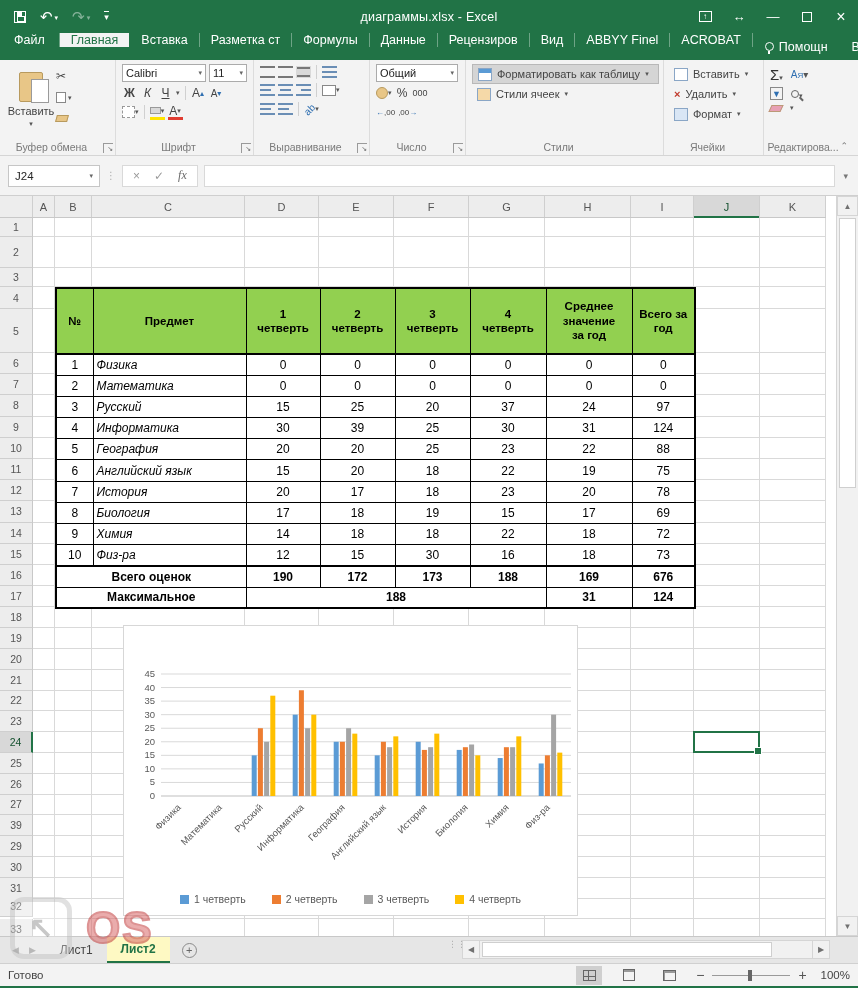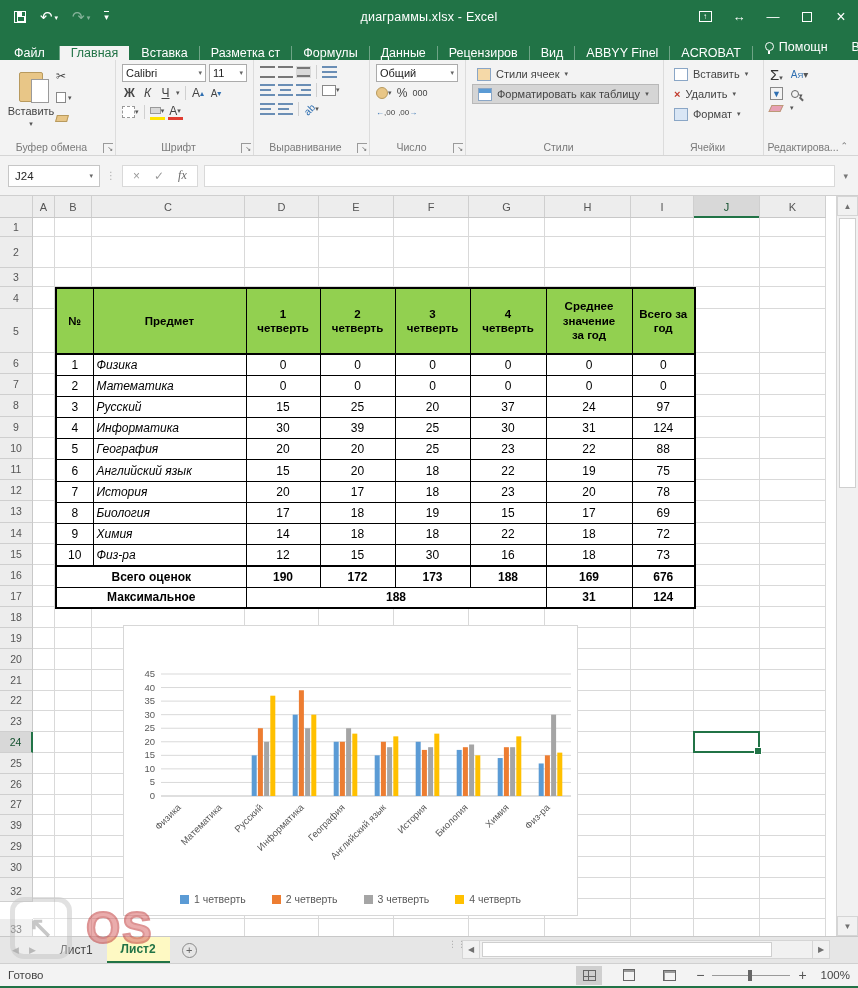--- a/index.html
+++ b/index.html
@@ -177,21 +177,21 @@
       <span class="tb-btn">↔</span>
       <span class="tb-btn">—</span>
       <span class="tb-btn">
           <span class="maxbox"></span>
         </span>
       <span class="tb-btn" style="font-size:16px">×</span>
     </div>
   </div>
 
   <div class="menubar">
-    <div style="display:flex;align-items:flex-end;">
+    <div style="display:flex;align-items:flex-start;">
         <div class="mtab first">Файл</div>
         <div class="mtab active">Главная</div>
         <div class="mtab">Вставка</div>
         <div class="mtab">Разметка ст</div>
         <div class="mtab">Формулы</div>
         <div class="mtab">Данные</div>
         <div class="mtab">Рецензиров</div>
         <div class="mtab">Вид</div>
         <div class="mtab">ABBYY Finel</div>
         <div class="mtab">ACROBAT</div>
@@ -363,28 +363,28 @@
         <span class="fbtn" style="font-size:8px">
             <span>,00</span>
             <span style="color:#2f6fb1">→</span>
           </span>
       </div>
       <span class="glabel">Число</span>
       <span class="dlaunch">↘</span>
     </div>
 
     <div class="rgroup" style="width:198px">
+      <div class="stybtn hl">
+        <span class="sq tbl"></span>
+        <span>Форматировать как таблицу</span>
+          <span style="font-size:7px;color:#555">▾</span>
+      </div>
       <div class="stybtn">
         <span class="sq" style="background:#f5d9a8"></span>
         <span>Стили ячеек</span>
-          <span style="font-size:7px;color:#555">▾</span>
-      </div>
-      <div class="stybtn hl">
-        <span class="sq tbl"></span>
-        <span>Форматировать как таблицу</span>
           <span style="font-size:7px;color:#555">▾</span>
       </div>
       <span class="glabel">Стили</span>
     </div>
 
     <div class="rgroup" style="width:100px">
       <div class="cellbtn">
           <span class="sq" style="background:#fff"></span>
           <span>Вставить</span>
           <span style="font-size:7px;color:#555">▾</span>
@@ -755,21 +755,21 @@
         <div class="rnum" style="top: 472.6px; height: 20.8px;">22</div>
         <div class="rnum" style="top: 493.4px; height: 20.8px;">23</div>
         <div class="rnum sel" style="top: 514.2px; height: 20.8px;">24</div>
         <div class="rnum" style="top: 535px; height: 20.8px;">25</div>
         <div class="rnum" style="top: 555.8px; height: 20.8px;">26</div>
         <div class="rnum" style="top: 576.6px; height: 20.8px;">27</div>
         <div class="rnum" style="top: 597.4px; height: 20.8px;">39</div>
         <div class="rnum" style="top: 618.2px; height: 20.8px;">29</div>
         <div class="rnum" style="top: 639px; height: 20.8px;">30</div>
         <div class="rnum" style="top: 659.8px; height: 20.8px;">31</div>
-        <div class="rnum" style="top: 663px; height: 20.8px;">32</div>
+        <div class="rnum" style="top: 678px; height: 20.8px;">32</div>
         <div class="rnum" style="top: 701.4px; height: 20.8px;">33</div>
       </div>
   </div>
 
   <div class="vscroll">
     <span class="vs-btn" style="top:0">▲</span>
     <span class="vs-thumb" style="top:22px;height:270px"></span>
     <span class="vs-btn" style="bottom:0">▼</span>
   </div>
 

